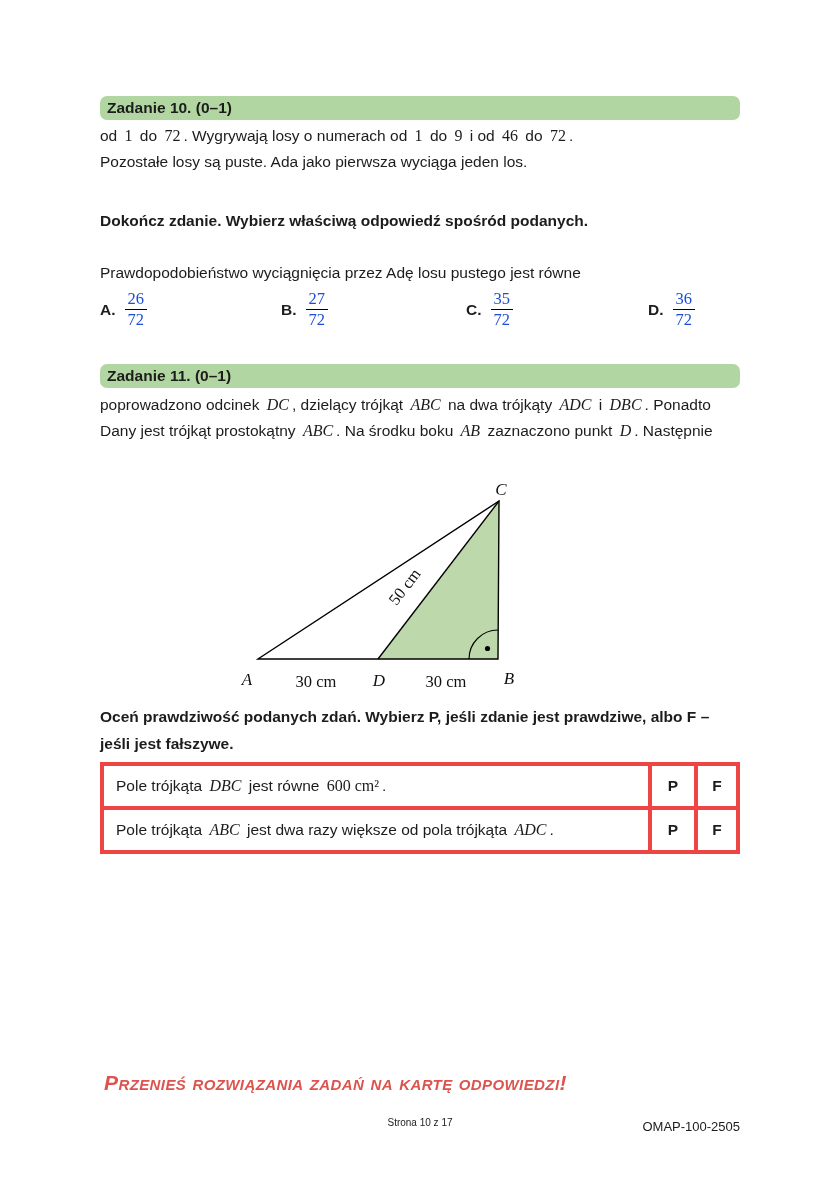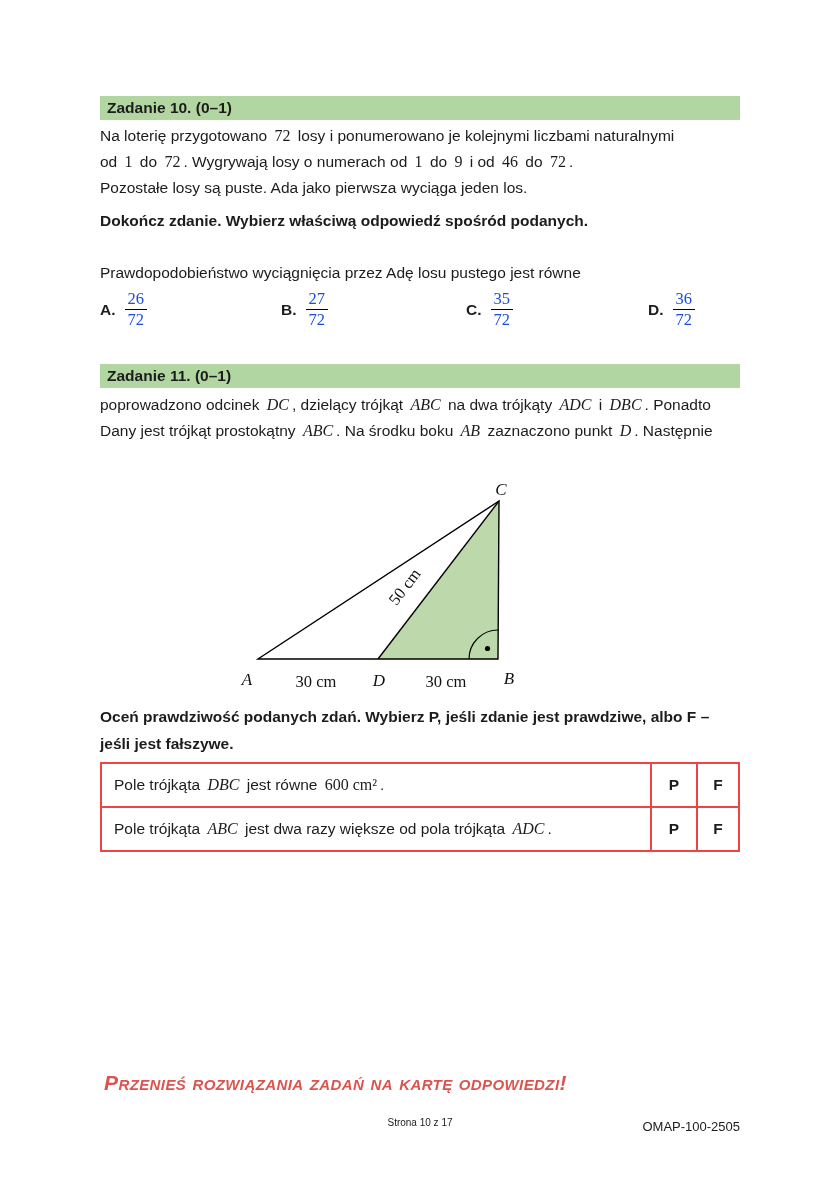--- a/index.html
+++ b/index.html
@@ -7,20 +7,21 @@
     width:840px; height:1187px; background:#ffffff; position:relative;
     font-family:"Liberation Sans", sans-serif; color:#1c1c1c;
     overflow:hidden;
   }
   .abs { position:absolute; }
 
   .task-bar {
     left:100px; width:640px; height:24px; box-sizing:border-box;
     background:#b2d6a1; font-weight:bold; font-size:15.5px; line-height:24px;
     padding-left:7px;
+    border-radius:7px;
   }
   .bodytext { font-size:15.5px; line-height:26px; width:652px; }
   .boldtext { font-weight:bold; }
 
   .seg-m { font-family:"Liberation Serif", serif; font-style:italic; font-size:16px; padding:0 3px; }
   .seg-r { font-family:"Liberation Serif", serif; font-size:16px; padding:0 3px; }
 
   .opt { display:flex; align-items:center; gap:9px; }
   .opt-letter { font-weight:bold; font-size:15.5px; }
   .frac {
@@ -29,41 +30,40 @@
   }
   .frac .num { display:block; border-bottom:1.4px solid #000; padding:0 3px 1px; }
   .frac .den { display:block; padding-top:1px; }
 
   .fig-line { stroke:#000; stroke-width:1.4; fill:none; }
   .fig-fill { fill:#bdd9ab; stroke:none; }
   .fig-label { font-family:"Liberation Serif", serif; font-style:italic; font-size:17px; fill:#111; }
   .fig-dim { font-family:"Liberation Serif", serif; font-size:16.5px; fill:#111; }
 
   table.pf { border-collapse:collapse; width:640px; table-layout:fixed; }
-  table.pf td { border:2px solid #ef4444; height:44px; box-sizing:border-box; }
+  table.pf td { border:4px solid #ef4444; height:44px; box-sizing:border-box; }
   td.stmt { padding-left:12px; font-size:15.5px; }
   td.choice { width:46px; text-align:center; font-weight:bold; font-size:15.5px; }
   td.choice-f { width:42px; }
 
   .notice {
     color:#dc544d; font-style:italic; font-variant:small-caps; font-weight:bold;
     font-size:21px; letter-spacing:0.4px;
   }
   .pageno { left:100px; width:640px; text-align:center; font-size:10px; }
   .doccode { left:540px; width:200px; text-align:right; font-size:13px; }
 </style>
 </head>
 <body>
 
 <div class="abs task-bar" style="top:96px;">
   <span>Zadanie 10. (0–1)</span>
 </div>
 
 <div class="abs bodytext" style="left:100px; top:123px;">
-  <div><span>Na loterię przygotowano </span><span class="seg-r">72</span><span> losy i ponumerowano je kolejnymi liczbami naturalnymi</span></div>
   <div><span>od </span><span class="seg-r">1</span><span> do </span><span class="seg-r">72</span><span>. Wygrywają losy o numerach od </span><span class="seg-r">1</span><span> do </span><span class="seg-r">9</span><span> i od </span><span class="seg-r">46</span><span> do </span><span class="seg-r">72</span><span>.</span></div>
   <div><span>Pozostałe losy są puste. Ada jako pierwsza wyciąga jeden los.</span></div>
 </div>
 
 <div class="abs bodytext boldtext" style="left:100px; top:208px;">Dokończ zdanie. Wybierz właściwą odpowiedź spośród podanych.</div>
 
 <div class="abs bodytext" style="left:100px; top:260px;">Prawdopodobieństwo wyciągnięcia przez Adę losu pustego jest równe</div>
 
 <div class="abs opt" style="left:100px; top:290px;">
   <span class="opt-letter">A.</span>

